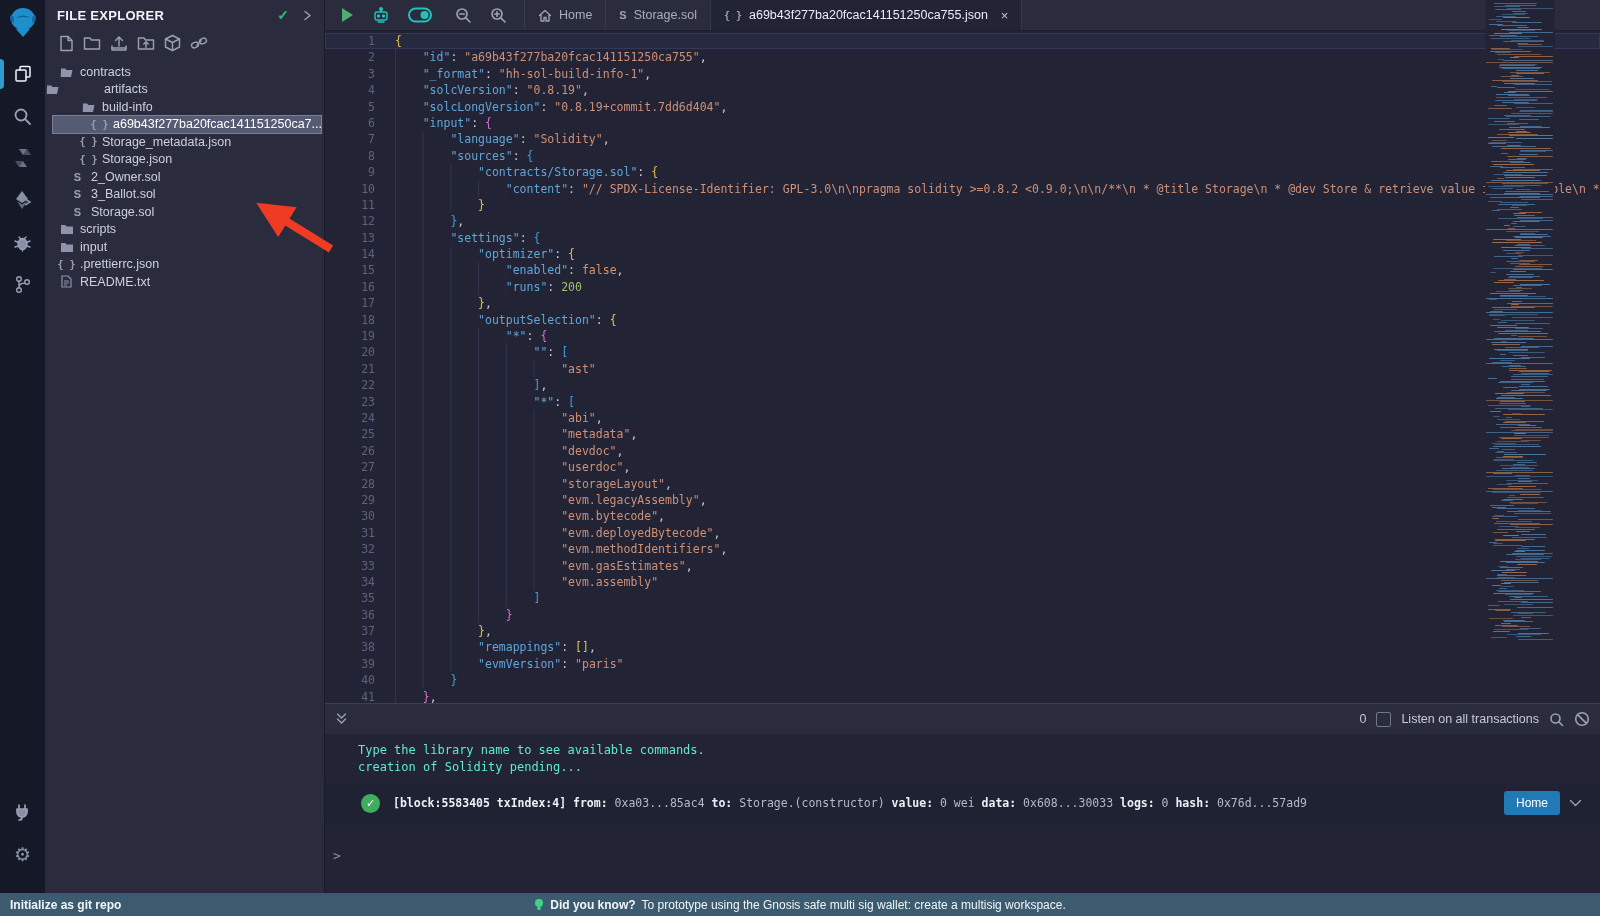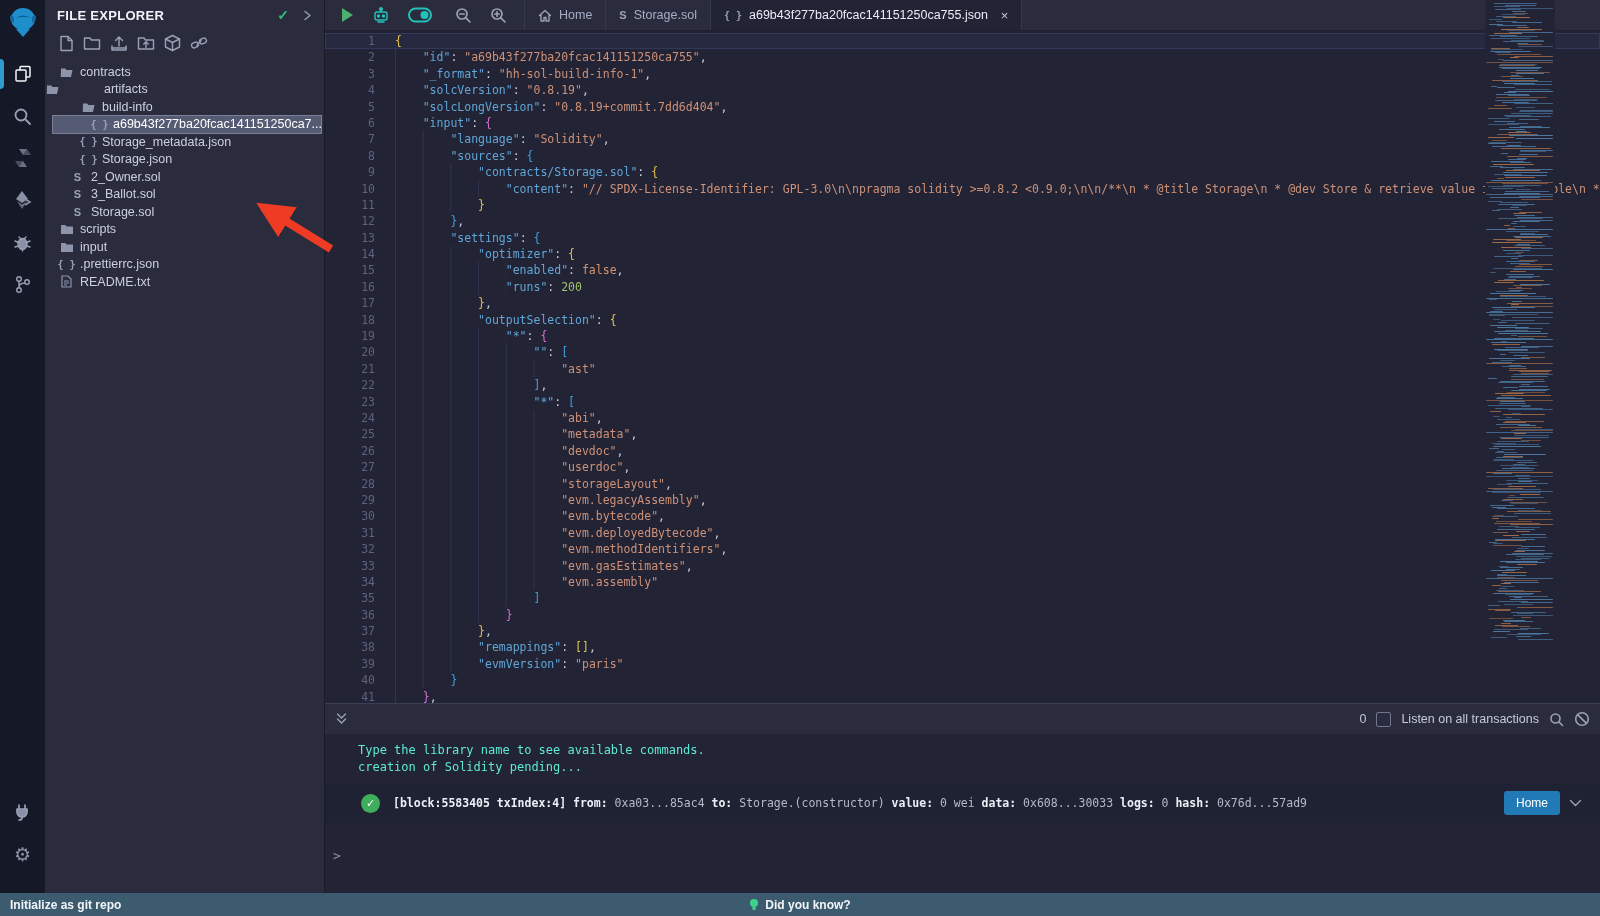--- a/index.html
+++ b/index.html
@@ -770,20 +770,21 @@
   </section>
 
   <footer class="statusbar">
     <span class="sbleft">Initialize as git repo</span>
     <span class="sbcenter">
       <svg width="10" height="14" viewBox="0 0 10 14">
           <circle cx="5" cy="5" r="4" fill="#3fd28a"></circle>
           <rect x="3.4" y="8.5" width="3.2" height="3.6" rx="1" fill="#3fd28a"></rect>
         </svg>
       <span class="b">Did you know?</span>
+      <span>To prototype using the Gnosis safe multi sig wallet: create a multisig workspace.</span>
     </span>
   </footer>
 
   <svg class="arrowsvg" width="1600" height="916">
     <defs>
       <marker id="ah" markerWidth="4.6" markerHeight="4.4" refX="3.6" refY="2.2" orient="auto">
         <path d="M0,0 L4.6,2.2 L0,4.4 Z" fill="#ee3b24"></path>
       </marker>
     </defs>
     <line x1="331" y1="249" x2="263" y2="207" stroke="#ee3b24" stroke-width="8" marker-end="url(#ah)"></line>

